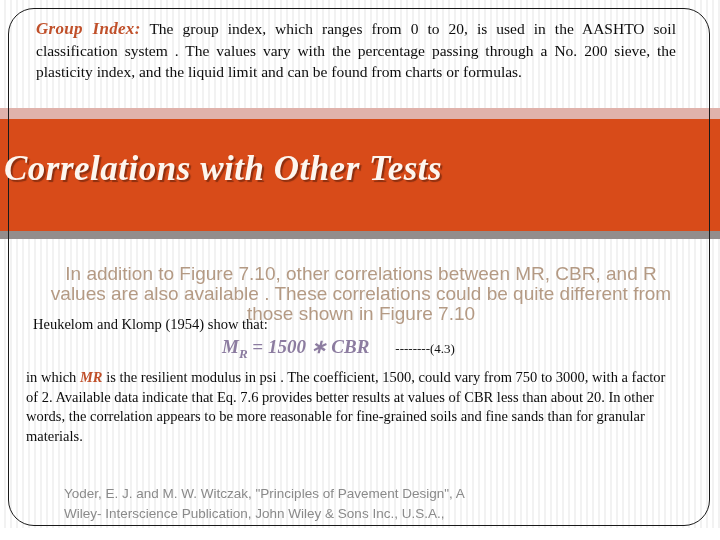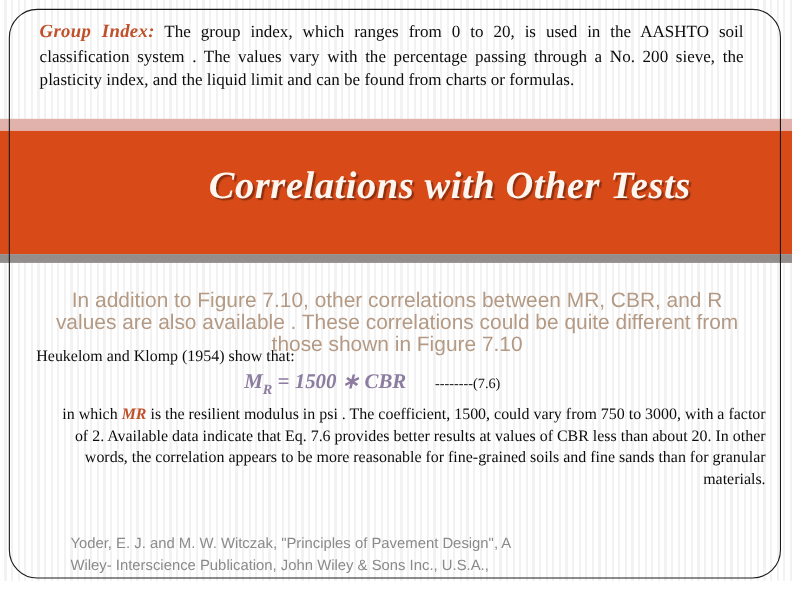--- a/index.html
+++ b/index.html
@@ -92,24 +92,24 @@
     position: absolute;
     left: 0;
     top: 231px;
     width: 720px;
     height: 8px;
     background: #938d8c;
     z-index: 4;
   }
   #banner-title {
     position: absolute;
-    left: 16px;
+    left: 4px;
     top: 149px;
     width: 612px;
-    text-align: right;
+    text-align: left;
     font-family: "Liberation Serif", serif;
     font-style: italic;
     font-weight: bold;
     font-size: 35px;
     color: #fdf6ef;
     letter-spacing: 0.5px;
     text-shadow: 2px 2px 1px rgba(80, 25, 10, 0.55);
     z-index: 6;
   }
 
@@ -172,29 +172,29 @@
   #equation-number {
     margin-left: 26px;
     font-family: "Liberation Serif", serif;
     font-size: 13px;
     color: #111111;
     white-space: nowrap;
   }
 
   #para-discussion {
     position: absolute;
-    left: 44px;
+    left: 26px;
     top: 129px;
     width: 652px;
     margin: 0;
     font-family: "Liberation Serif", serif;
     font-size: 14.5px;
     line-height: 19.5px;
     color: #0c0c0c;
-    text-align: right;
+    text-align: left;
   }
   .inline-mr {
     font-weight: bold;
     font-style: italic;
     color: #c0502a;
   }
 
   
   #citation {
     position: absolute;
@@ -237,21 +237,21 @@
   <div id="banner-title">Correlations with Other Tests</div>
 
   <div id="body-area">
 
     <p id="para-intro">In addition to Figure 7.10, other correlations between MR, CBR, and R values are also available . These correlations could be quite different from those shown in Figure 7.10</p>
 
     <p id="para-ref">Heukelom and Klomp (1954) show that:</p>
 
     <div id="equation-row">
       <span id="equation"><span>M</span><span class="sub">R</span><span> = 1500 ∗ CBR</span></span>
-      <span id="equation-number">--------(7.6)</span>
+      <span id="equation-number">--------(4.3)</span>
     </div>
 
     <p id="para-discussion"><span>in which </span><span class="inline-mr">MR</span><span> is the resilient modulus in psi . The coefficient, 1500, could vary from 750 to 3000, with a factor of 2. Available data indicate that Eq. 7.6 provides better results at values of CBR less than about 20. In other words, the correlation appears to be more reasonable for fine-grained soils and fine sands than for granular materials.</span></p>
 
   </div>
 
   <p id="citation">Yoder, E. J. and M. W. Witczak, "Principles of Pavement Design", A Wiley- Interscience Publication, John Wiley &amp; Sons Inc., U.S.A., 1975</p>
 
   <div id="bottom-mask"></div>
 

